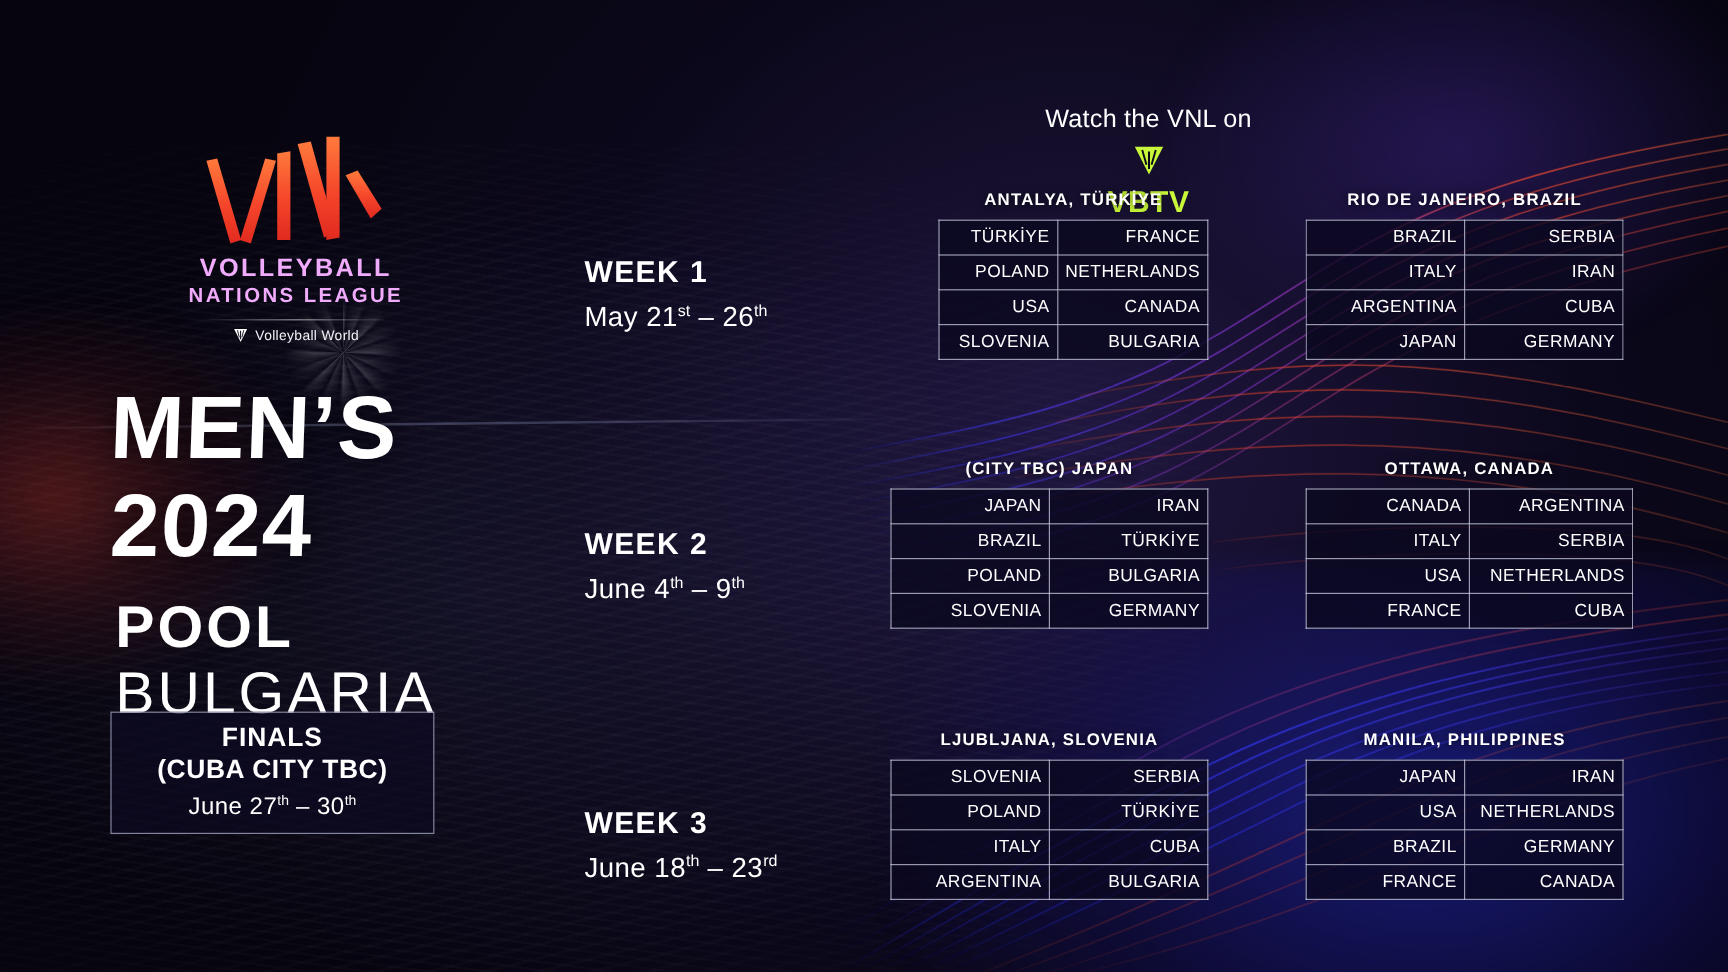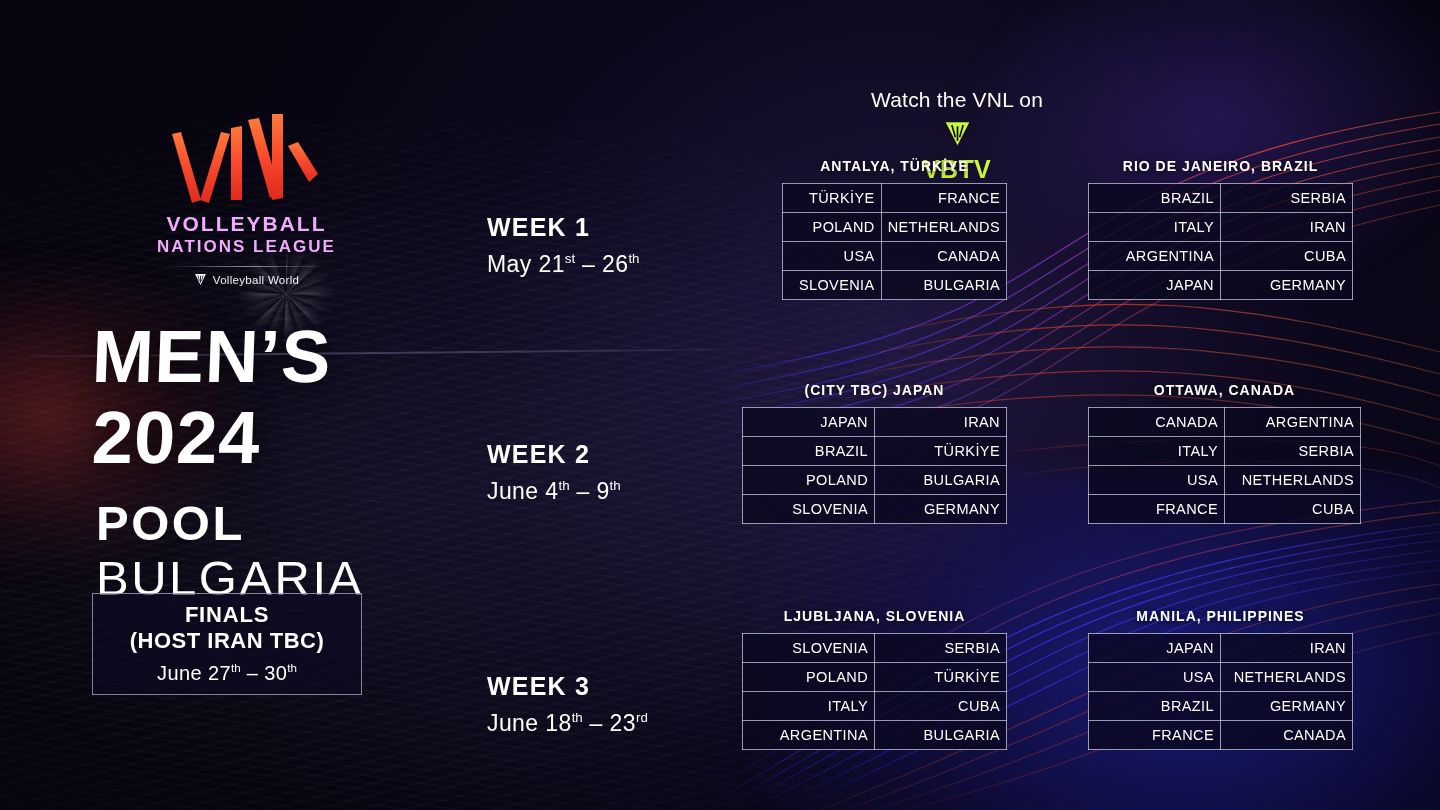--- a/index.html
+++ b/index.html
@@ -289,21 +289,21 @@
     <div class="title-block">
       <div class="t-mens">MEN’S</div>
       <div class="t-year">2024</div>
       <div class="t-pool">POOL</div>
       <div class="t-over">BULGARIA</div>
     </div>
   </div>
 
   <div class="finals-box">
     <div class="finals-l1">FINALS</div>
-    <div class="finals-l2">(HOST IRAN TBC)</div>
+    <div class="finals-l2">(CUBA CITY TBC)</div>
     <div class="finals-l3">
       <span>June</span>
       <span>27</span><sup class="ord">th</sup>
       <span>–</span>
       <span>30</span><sup class="ord">th</sup>
     </div>
   </div>
 
   <div class="vbtv-strip">
     <span class="vbtv-text">Watch the VNL on</span>

